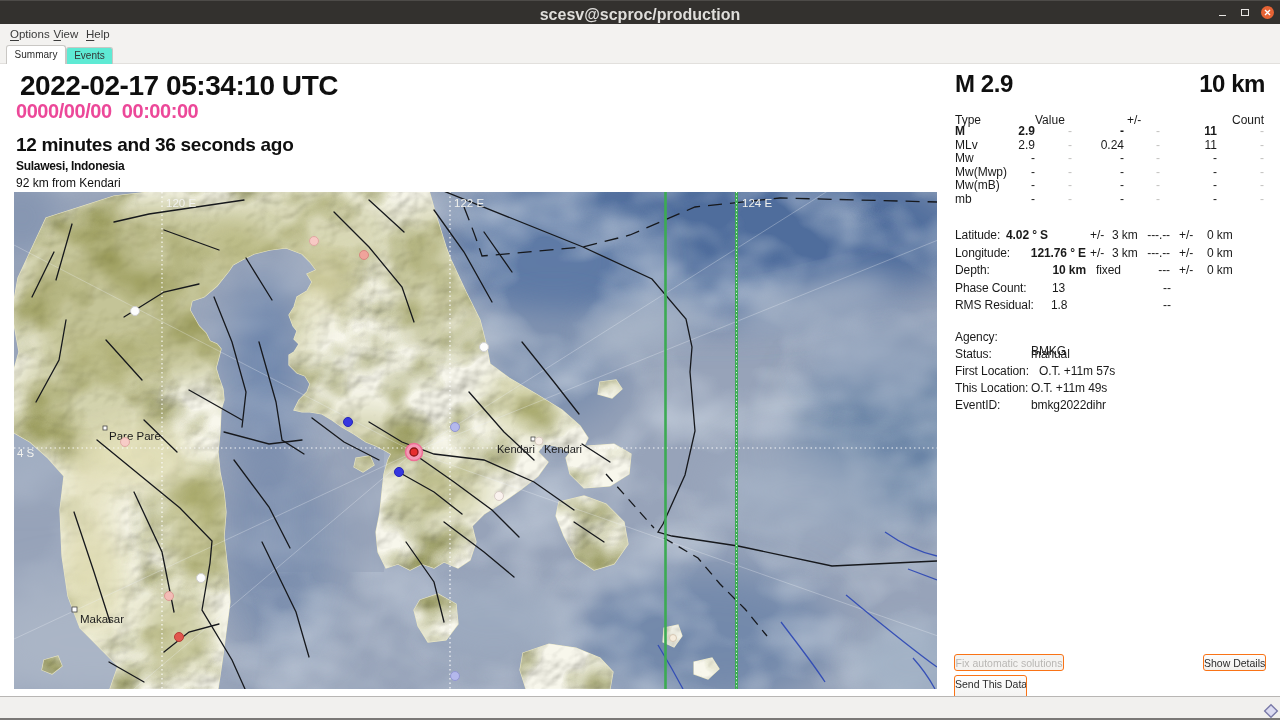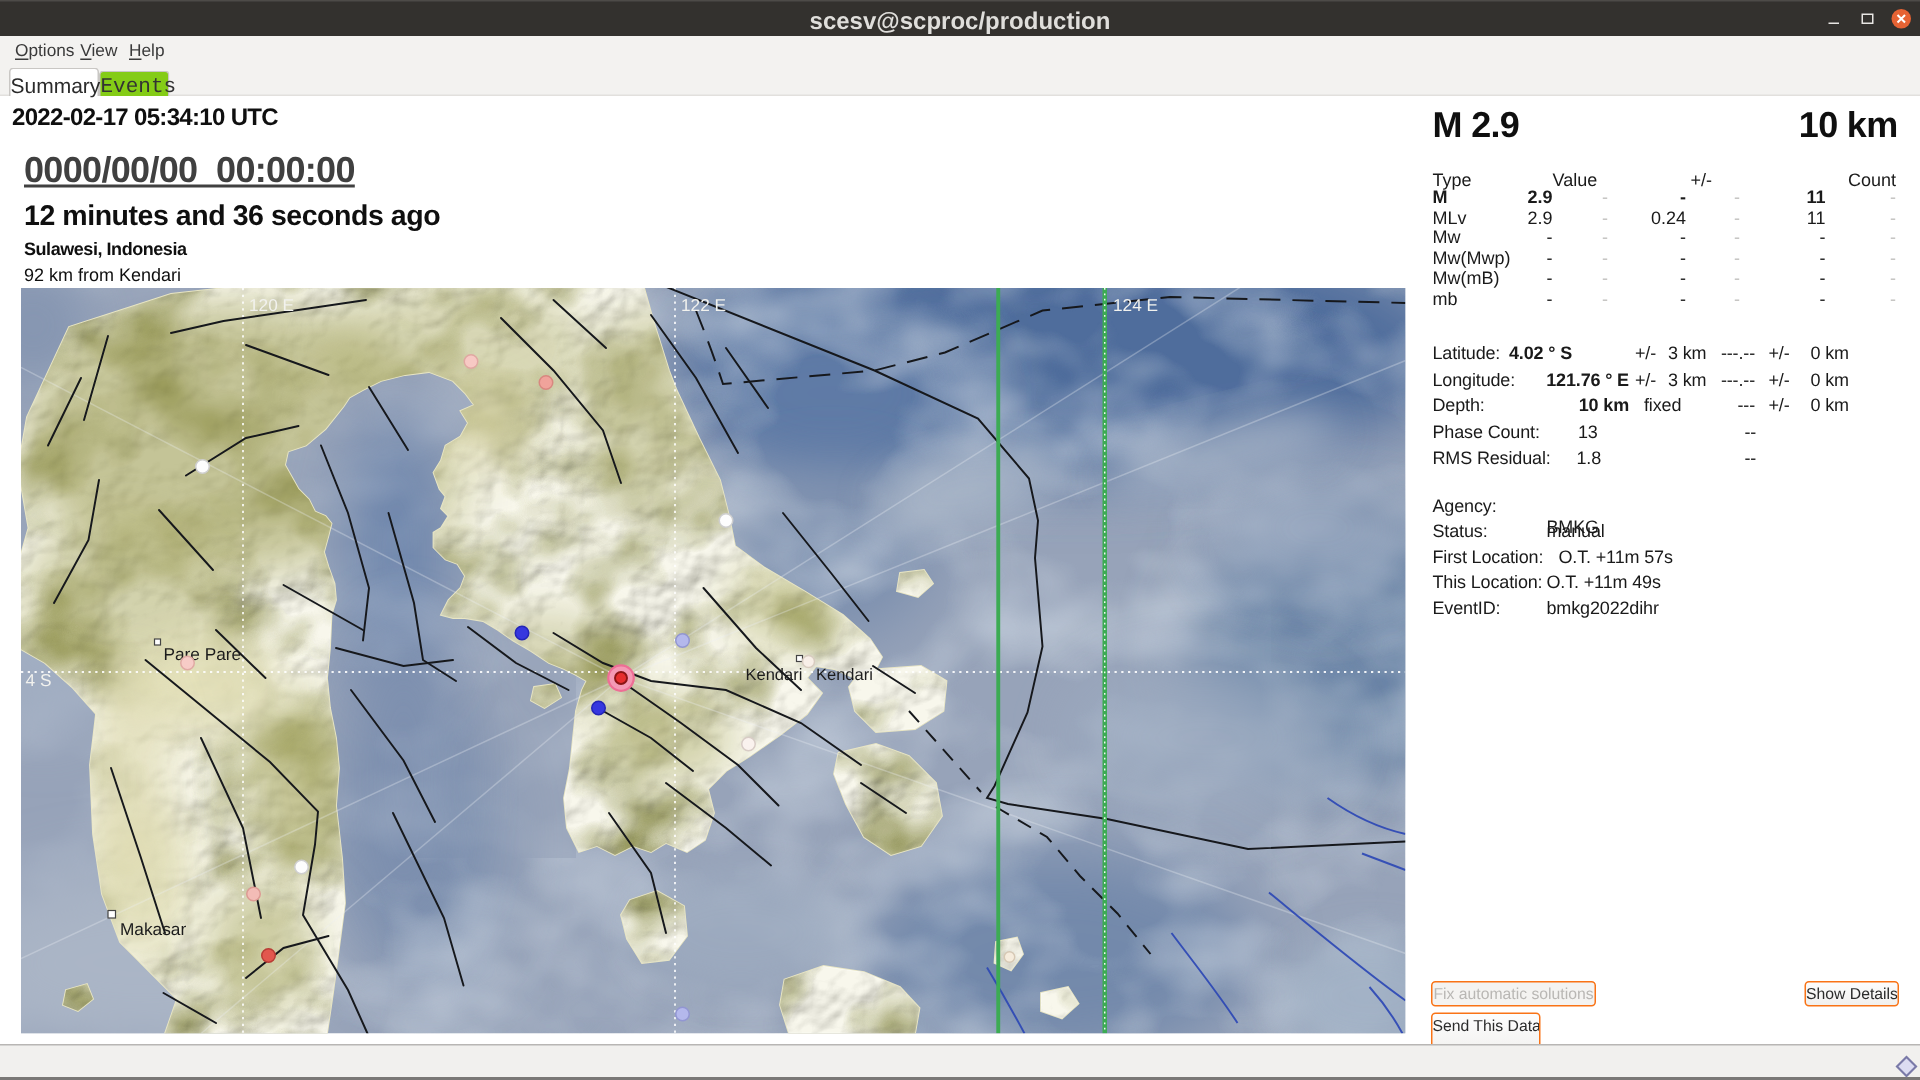--- a/index.html
+++ b/index.html
@@ -5,26 +5,26 @@
   html,body{margin:0;padding:0;width:1280px;height:720px;overflow:hidden;
     font-family:"Liberation Sans",sans-serif;background:#ffffff;}
   .abs{position:absolute;}
   #titlebar{left:0;top:0;width:1280px;height:24px;background:#33312e;border-top:1px solid #4d4b48;box-sizing:border-box;}
   #title{width:100%;text-align:center;color:#dfdedb;font-size:16px;font-weight:bold;top:6px;left:0;}
   #menubar{left:0;top:24px;width:1280px;height:20px;background:#f3f2f0;}
   .menuitem{top:28px;font-size:11.5px;color:#3a3a3a;}
   .menuitem u{text-decoration-thickness:1px;text-underline-offset:2px;}
   #tabstrip{left:0;top:44px;width:1280px;height:20px;background:#f3f2f0;}
   #tabline{left:0;top:63px;width:1280px;height:1px;background:#e2e0dd;}
-  .tab{box-sizing:border-box;font-size:14px;color:#2b2b2b;text-align:center;}
+  .tab{box-sizing:border-box;font-size:10px;color:#2b2b2b;text-align:center;}
   #tab1{left:6px;top:45px;width:60px;height:19px;background:#ffffff;border:1px solid #c9c7c4;border-bottom:none;border-radius:3px 3px 0 0;padding-top:3px;z-index:3;}
-  #tab2{left:66px;top:47px;width:47px;height:17px;background:#84cc16;border:1px solid #c9c7c4;border-bottom:none;border-radius:3px 3px 0 0;padding-top:2px;color:#333;font-family:Liberation Mono, monospace;}
+  #tab2{left:66px;top:47px;width:47px;height:17px;background:#5eead4;border:1px solid #c9c7c4;border-bottom:none;border-radius:3px 3px 0 0;padding-top:2px;color:#333;}
   
-  #h1{left:8px;top:70px;font-size:16px;font-weight:bold;color:#0f0f0f;letter-spacing:-0.45px;}
-  #h2{left:16px;top:100px;font-size:24px;font-weight:bold;color:#404040;letter-spacing:-0.45px;text-decoration:underline;}
+  #h1{left:20px;top:70px;font-size:28px;font-weight:bold;color:#0f0f0f;letter-spacing:-0.45px;}
+  #h2{left:16px;top:100px;font-size:20px;font-weight:bold;color:#ec4899;letter-spacing:-0.45px;}
   #h3{left:16px;top:133.5px;font-size:19px;font-weight:bold;color:#0f0f0f;letter-spacing:-0.3px;}
   #h4{left:16px;top:158.5px;font-size:12px;font-weight:bold;color:#0f0f0f;letter-spacing:-0.3px;}
   #h5{left:16px;top:176px;font-size:12px;color:#0f0f0f;}
   
   #m29{left:955px;top:70px;font-size:24px;font-weight:bold;color:#0f0f0f;letter-spacing:-0.45px;}
   #d10{left:965px;top:70px;width:300px;text-align:right;font-size:24px;font-weight:bold;color:#0f0f0f;letter-spacing:-0.45px;}
   .t{font-size:12px;color:#1a1a1a;}
   .dim{color:#c3c2c0;}
   .loc{font-size:12px;letter-spacing:-0.1px;color:#1a1a1a;}
   .btn{box-sizing:border-box;white-space:nowrap;overflow:hidden;font-size:10.5px;color:#2b2b2b;border:1px solid #f97316;border-radius:3px;background:linear-gradient(#fdfdfd,#f1f0ee);text-align:center;padding-top:2px;}

